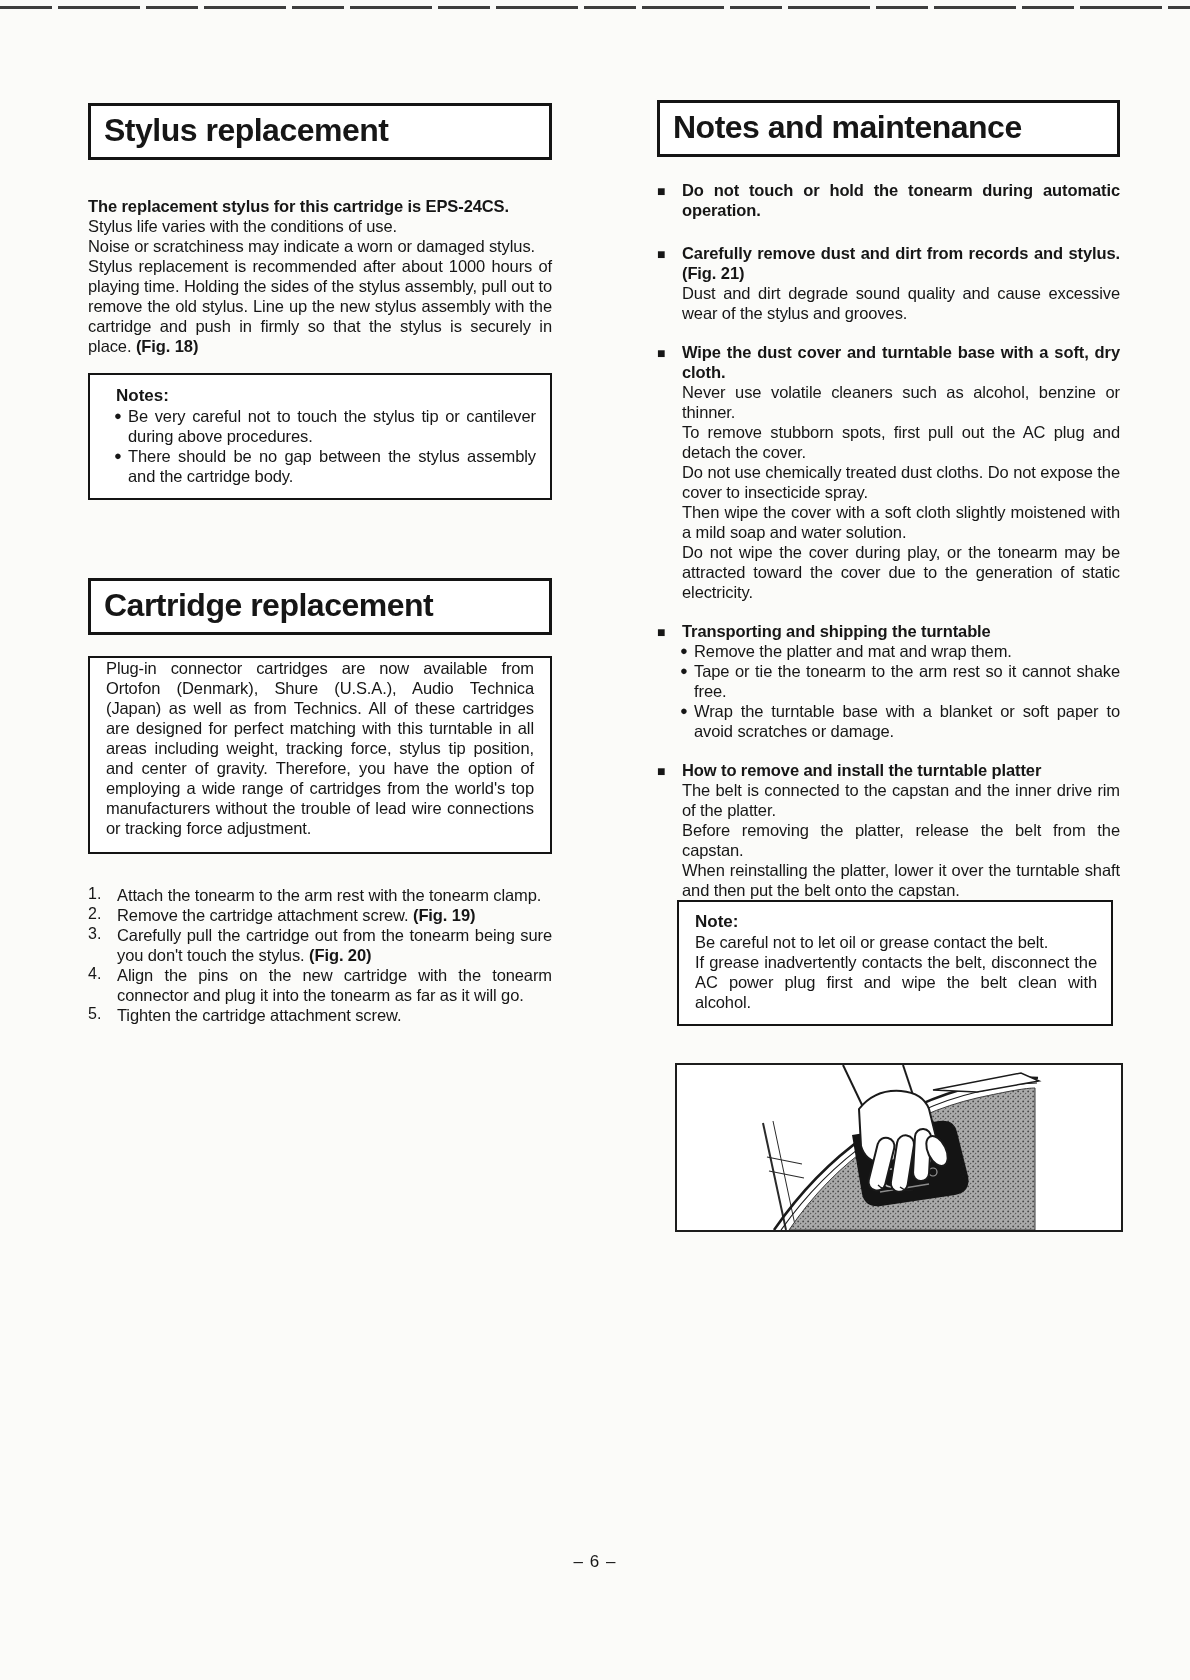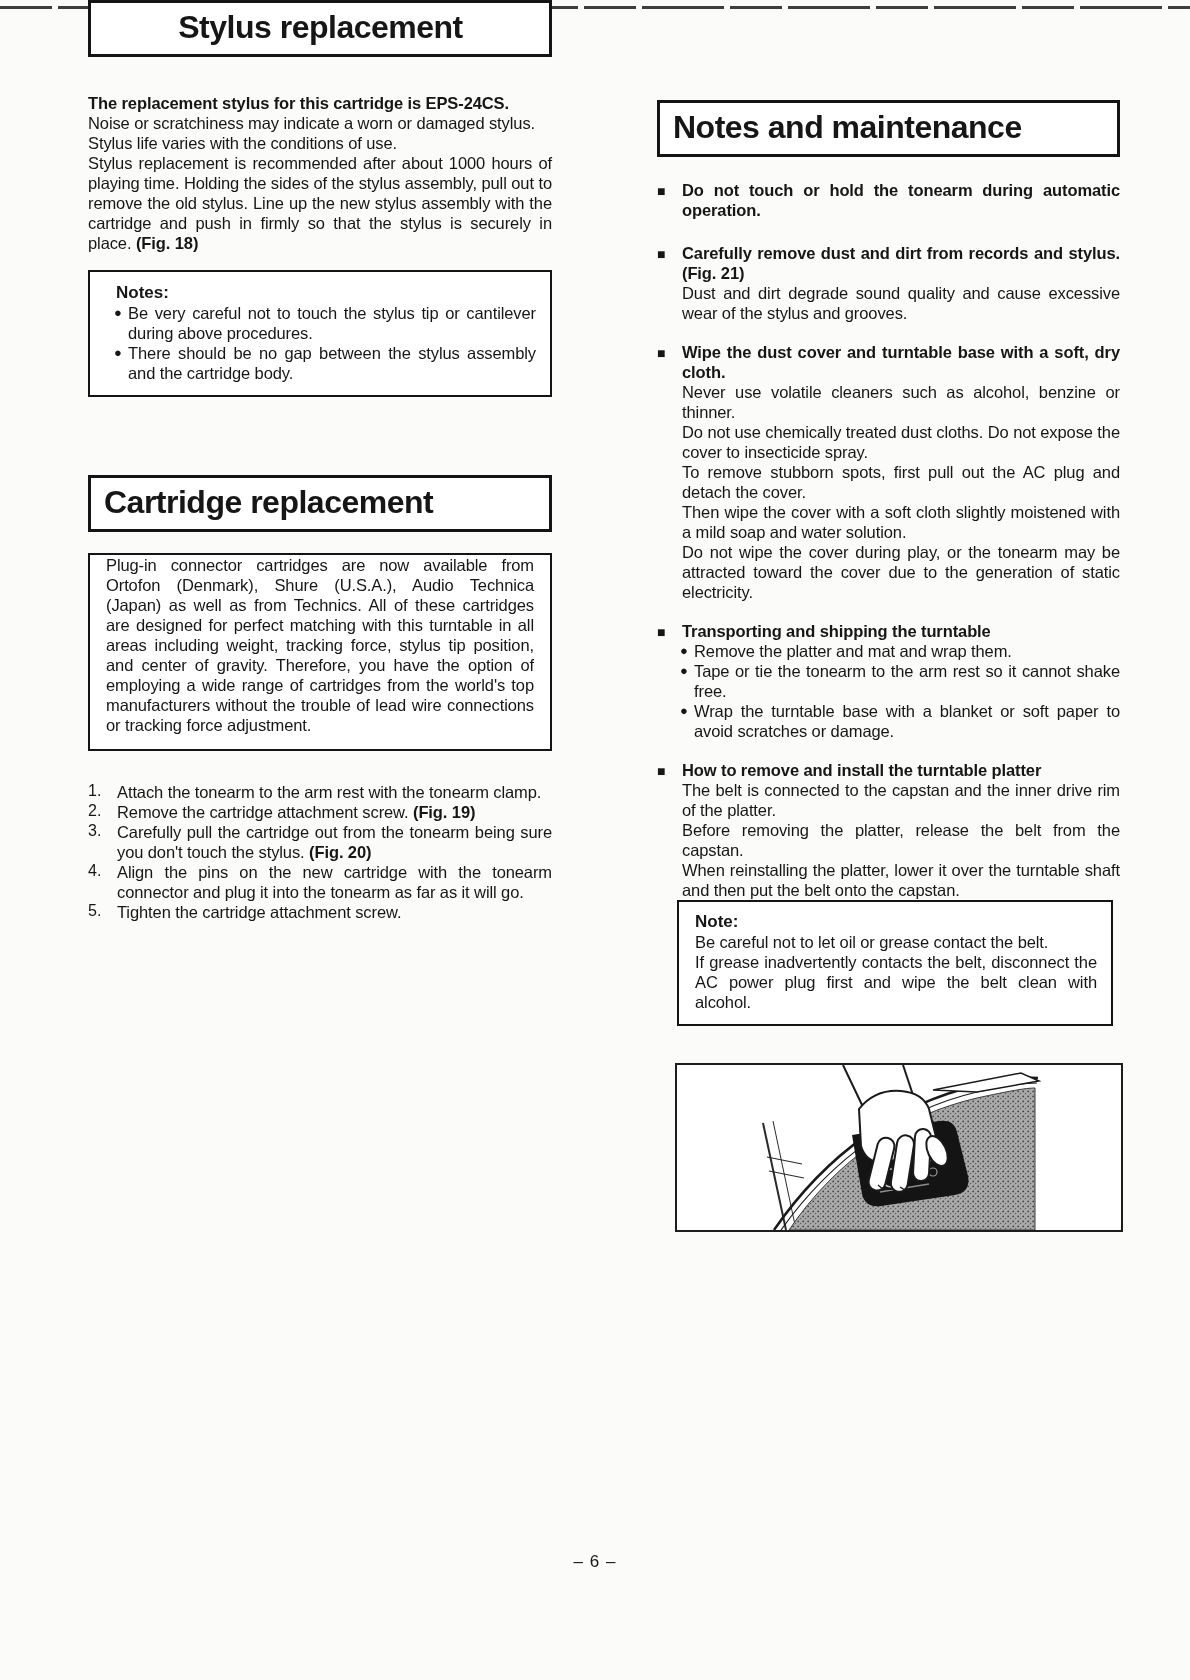--- a/index.html
+++ b/index.html
@@ -31,21 +31,21 @@
     background:#fff;
   }
   p{margin:0;font-size:16.5px;line-height:20px;letter-spacing:-0.1px;}
   .j{text-align:justify;}
   .bold{font-weight:bold;}
   b.fig{font-weight:bold;}
 
   .outline-box{border:2px solid #141414;background:#fff;}
 
   
-  #stylus-title{text-align:center;}
+  #stylus-title{margin-top:103px;}
   #stylus-intro{margin-top:36px;}
   #stylus-notes{margin-top:17px;padding:10px 14px 12px 26px;}
   .note-heading{font-weight:bold;font-size:17px;line-height:21px;}
   .dot-item{position:relative;padding-left:12px;}
   .dot-marker{position:absolute;left:-2px;top:0;font-size:13px;line-height:20px;}
   .dot-item p{padding-left:0;}
 
   #cartridge-title{margin-top:78px;}
   #cartridge-box{margin-top:21px;padding:0 16px 14px 16px;}
   #cartridge-steps{margin-top:31px;}
@@ -78,22 +78,22 @@
 
 <div id="page">
   <div class="scan-edge"></div>
 
   <div class="col" id="col-left">
 
     <div class="title-box" id="stylus-title">Stylus replacement</div>
 
     <div id="stylus-intro">
       <p class="bold">The replacement stylus for this cartridge is EPS-24CS.</p>
+      <p>Stylus life varies with the conditions of use.</p>
       <p>Noise or scratchiness may indicate a worn or damaged stylus.</p>
-      <p>Stylus life varies with the conditions of use.</p>
       <p class="j"><span>Stylus replacement is recommended after about 1000 hours of playing time. Holding the sides of the stylus assembly, pull out to remove the old stylus. Line up the new stylus assembly with the cartridge and push in firmly so that the stylus is securely in place. </span><b class="fig">(Fig. 18)</b></p>
     </div>
 
     <div class="outline-box" id="stylus-notes">
       <div class="note-heading">Notes:</div>
       <div class="dot-item">
         <span class="dot-marker">●</span>
         <p class="j">Be very careful not to touch the stylus tip or cantilever during above procedures.</p>
       </div>
       <div class="dot-item">
@@ -146,22 +146,22 @@
       <div class="sq-item tall-gap">
         <span class="sq-marker">■</span>
         <p class="bold j">Carefully remove dust and dirt from records and stylus. (Fig. 21)</p>
         <p class="j body-p">Dust and dirt degrade sound quality and cause excessive wear of the stylus and grooves.</p>
       </div>
 
       <div class="sq-item">
         <span class="sq-marker">■</span>
         <p class="bold j">Wipe the dust cover and turntable base with a soft, dry cloth.</p>
         <p class="j body-p">Never use volatile cleaners such as alcohol, benzine or thinner.</p>
+        <p class="j body-p">To remove stubborn spots, first pull out the AC plug and detach the cover.</p>
         <p class="j body-p">Do not use chemically treated dust cloths. Do not expose the cover to insecticide spray.</p>
-        <p class="j body-p">To remove stubborn spots, first pull out the AC plug and detach the cover.</p>
         <p class="j body-p">Then wipe the cover with a soft cloth slightly moistened with a mild soap and water solution.</p>
         <p class="j body-p">Do not wipe the cover during play, or the tonearm may be attracted toward the cover due to the generation of static electricity.</p>
       </div>
 
       <div class="sq-item">
         <span class="sq-marker">■</span>
         <p class="bold j">Transporting and shipping the turntable</p>
         <div class="dot-item">
           <span class="dot-marker">●</span>
           <p class="j">Remove the platter and mat and wrap them.</p>

